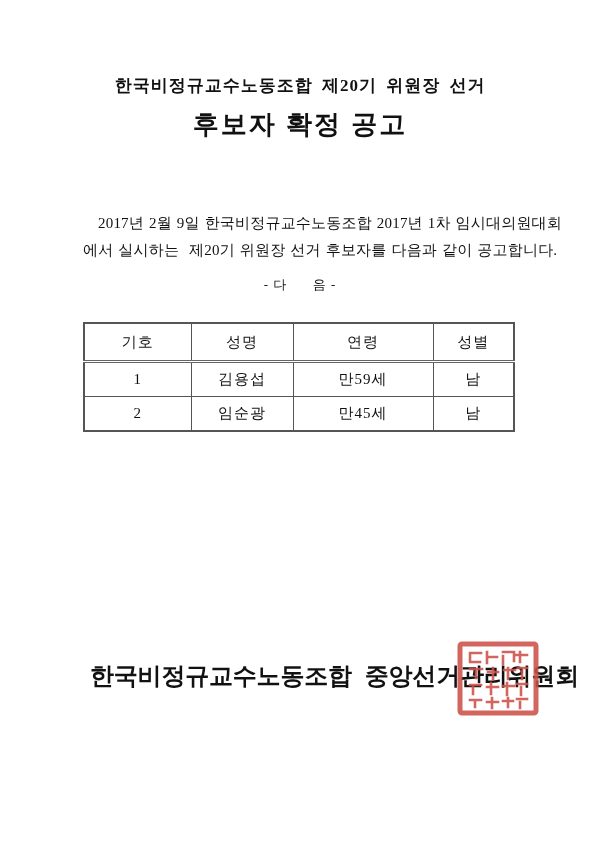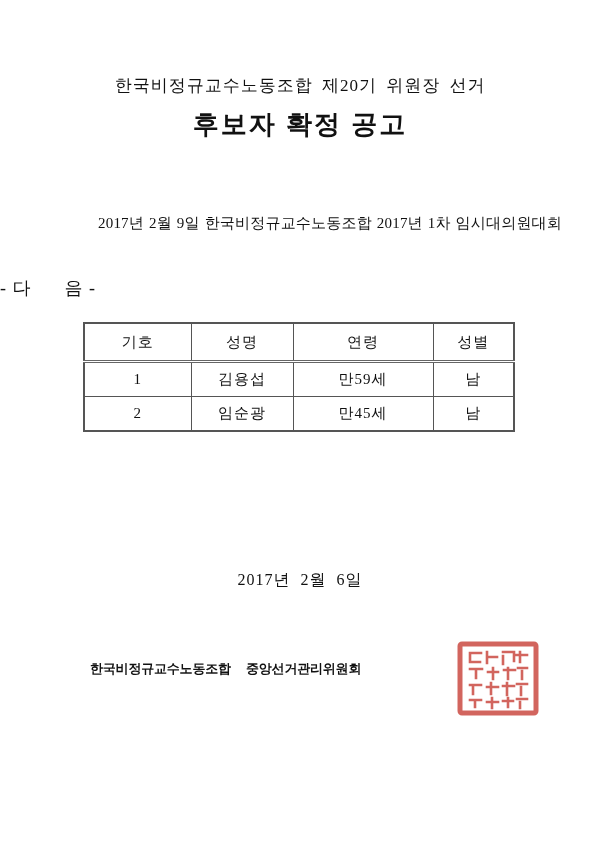--- a/index.html
+++ b/index.html
@@ -10,21 +10,21 @@
     background: #ffffff;
     font-family: "Liberation Serif", "DejaVu Serif", serif;
     color: #111111;
     overflow: hidden;
   }
   .title-line1 {
     position: absolute;
     top: 74px; left: 0; right: 0;
     text-align: center;
     font-size: 17px;
-    font-weight: normal;
+    font-weight: bold;
     letter-spacing: 1px;
     word-spacing: 4px;
     white-space: pre;
   }
   .title-line2 {
     position: absolute;
     top: 96px; left: 0; right: 0;
     text-align: center;
     font-family: "Liberation Sans", "DejaVu Sans", sans-serif;
     font-size: 26px;
@@ -40,22 +40,22 @@
     line-height: 27px;
     word-spacing: 1px;
     letter-spacing: 0.2px;
     margin-left: 7px;
   }
   .body-text .line { white-space: pre; }
   .body-text .line.first { text-indent: 15px; }
   .daum-divider {
     position: absolute;
     top: 276px; left: 0; right: 0;
-    text-align: left;
-    font-size: 18px;
+    text-align: center;
+    font-size: 13px;
     letter-spacing: 1px;
     white-space: pre;
   }
   .table-wrap {
     position: absolute;
     top: 322px; left: 83px;
   }
   table.candidates {
     border-collapse: collapse;
     table-layout: fixed;
@@ -85,22 +85,22 @@
     top: 570px; left: 0; right: 0;
     text-align: center;
     font-size: 16px;
     word-spacing: 5px;
     letter-spacing: 1px;
     white-space: pre;
   }
   .issuer-line {
     position: absolute;
     top: 660px; left: 90px;
-    font-family: Liberation Mono, monospace;
-    font-size: 13px;
+    font-family: Liberation Sans, sans-serif;
+    font-size: 24px;
     font-weight: bold;
     letter-spacing: -0.2px;
     white-space: pre;
   }
   .seal {
     position: absolute;
     top: 641px; left: 457px;
     width: 82px; height: 75px;
     opacity: 0.88;
   }
@@ -108,20 +108,21 @@
 </head>
 <body>
 
 <div class="page">
 
   <div class="title-line1">한국비정규교수노동조합 제20기 위원장 선거</div>
   <div class="title-line2">후보자 확정 공고</div>
 
   <div class="body-text">
     <div class="line first">2017년 2월 9일 한국비정규교수노동조합 2017년 1차 임시대의원대회</div>
+    <div class="line">에서 실시하는  제20기 위원장 선거 후보자를 다음과 같이 공고합니다.</div>
   </div>
 
   <div class="daum-divider">- 다      음 -</div>
 
   <div class="table-wrap">
     <table class="candidates">
       <colgroup>
         <col class="col-giho">
           <col class="col-name">
           <col class="col-age">
@@ -145,21 +146,20 @@
           <tr>
             <td>2</td>
             <td>임순광</td>
             <td>만45세</td>
             <td>남</td>
           </tr>
         </tbody>
     </table>
   </div>
 
-  <div class="date-line">2017년 2월 6일</div>
 
   <div class="issuer-line">한국비정규교수노동조합  중앙선거관리위원회</div>
 
   <svg class="seal" viewBox="0 0 82 75" xmlns="http://www.w3.org/2000/svg">
     <g fill="none" stroke="#cc5048" stroke-linecap="square">
       <rect x="3" y="3" width="76" height="69" rx="2" stroke-width="5"></rect>
       <g stroke-width="2.6">
         <path d="M13 12 h11 M13 12 v9 h10 M30 11 v11 M30 16 h10 M46 11 h11 v9 M46 15 v8 M63 11 v10 M59 14 h11"></path>
         <path d="M13 28 h12 M19 28 v9 M31 31 h10 M36 27 v11 M47 29 h11 M51 27 v11 M61 27 h9 M65 30 v8"></path>
         <path d="M13 44 h11 M16 44 v9 M30 46 h11 M34 42 v11 M46 45 h11 M50 42 v12 M60 43 h10 M64 46 v8"></path>

